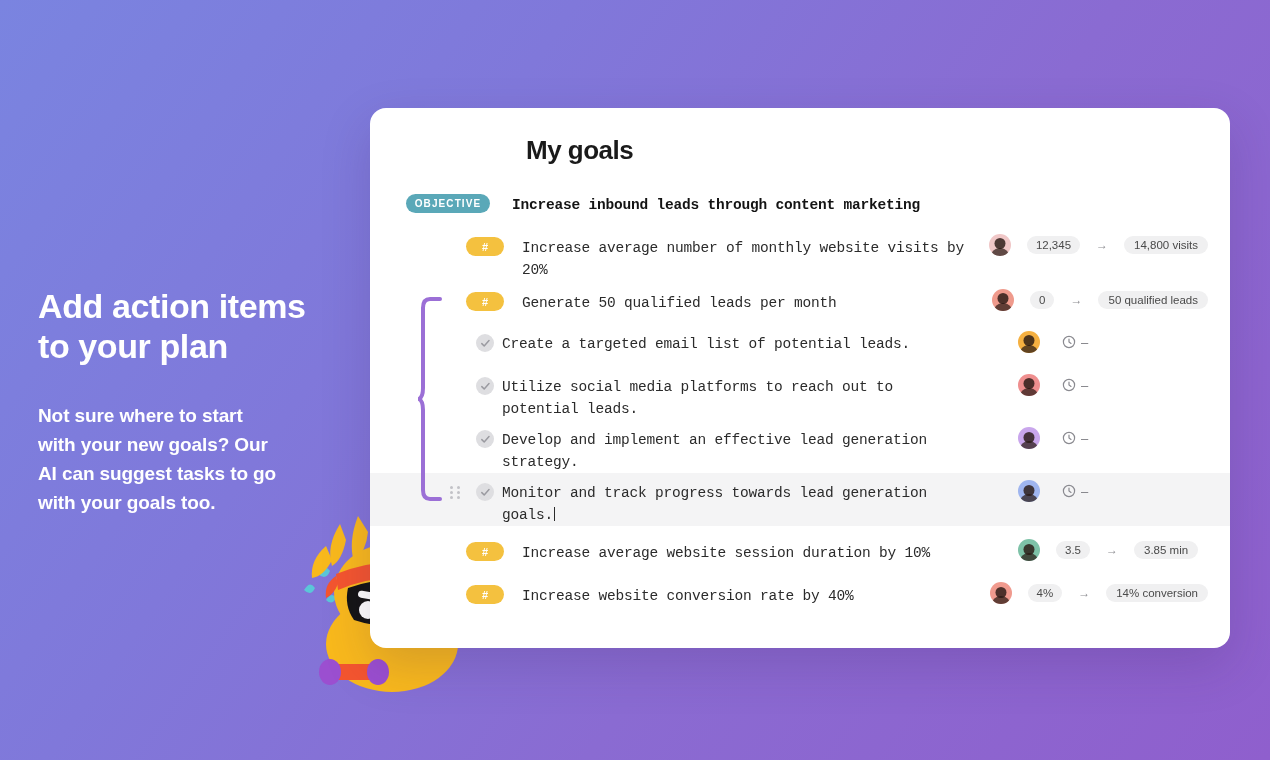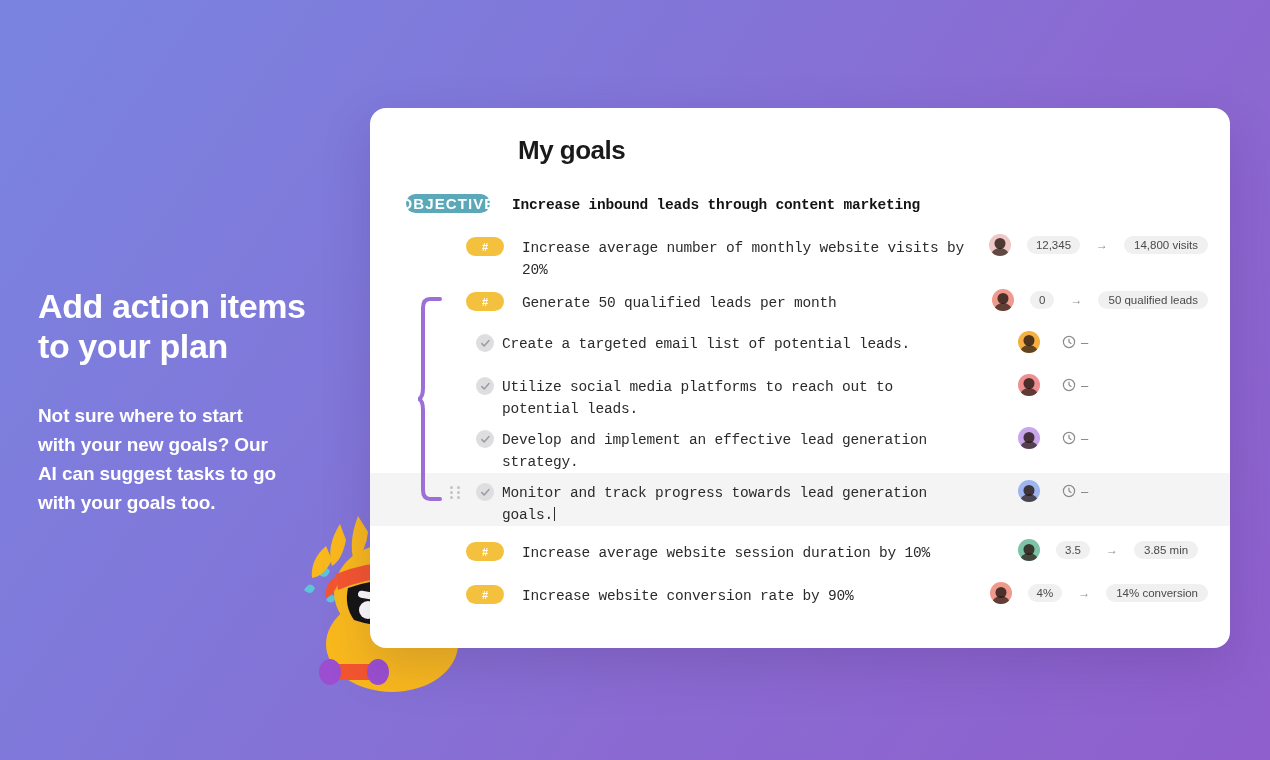--- a/index.html
+++ b/index.html
@@ -48,21 +48,21 @@
     width: 860px;
     height: 540px;
     background: #ffffff;
     border-radius: 16px;
     box-shadow: 0 18px 50px rgba(54, 30, 90, 0.18);
     overflow: hidden;
   }
 
   .card-title {
     position: absolute;
-    left: 148px;
+    left: 156px;
     top: 27px;
     font-size: 26px;
     font-weight: bold;
     color: #1a1a1a;
     letter-spacing: -0.5px;
   }
 
   
   .rows { position: absolute; left: 0; top: 75px; width: 100%; }
 
@@ -89,21 +89,21 @@
     display: inline-flex;
     align-items: center;
     justify-content: center;
     color: #ffffff;
     font-family: "Liberation Sans", sans-serif;
   }
   .badge-objective {
     background: #5aa8b8;
     width: 84px;
     height: 19px;
-    font-size: 15px;
+    font-size: 10px;
     font-weight: bold;
     letter-spacing: 1.1px;
     margin-left: 0;
   }
   .badge-key {
     background: #f4c13f;
     width: 38px;
     height: 19px;
     font-size: 11px;
     font-weight: bold;
@@ -474,21 +474,21 @@
         <span class="avatar" style="background:#7ec2a8"></span>
         <span class="metric-from">3.5</span>
         <span class="metric-arrow">→</span>
         <span class="metric-to">3.85 min</span>
       </div>
     </div>
 
     <div class="row">
       <div class="row-left">
         <span class="badge badge-key">#</span>
-        <span class="row-text">Increase website conversion rate by 90%</span>
+        <span class="row-text">Increase website conversion rate by 40%</span>
       </div>
       <div class="row-right">
         <span class="avatar" style="background:#f09a8e"></span>
         <span class="metric-from">4%</span>
         <span class="metric-arrow">→</span>
         <span class="metric-to">14% conversion</span>
       </div>
     </div>
 
   </div>

